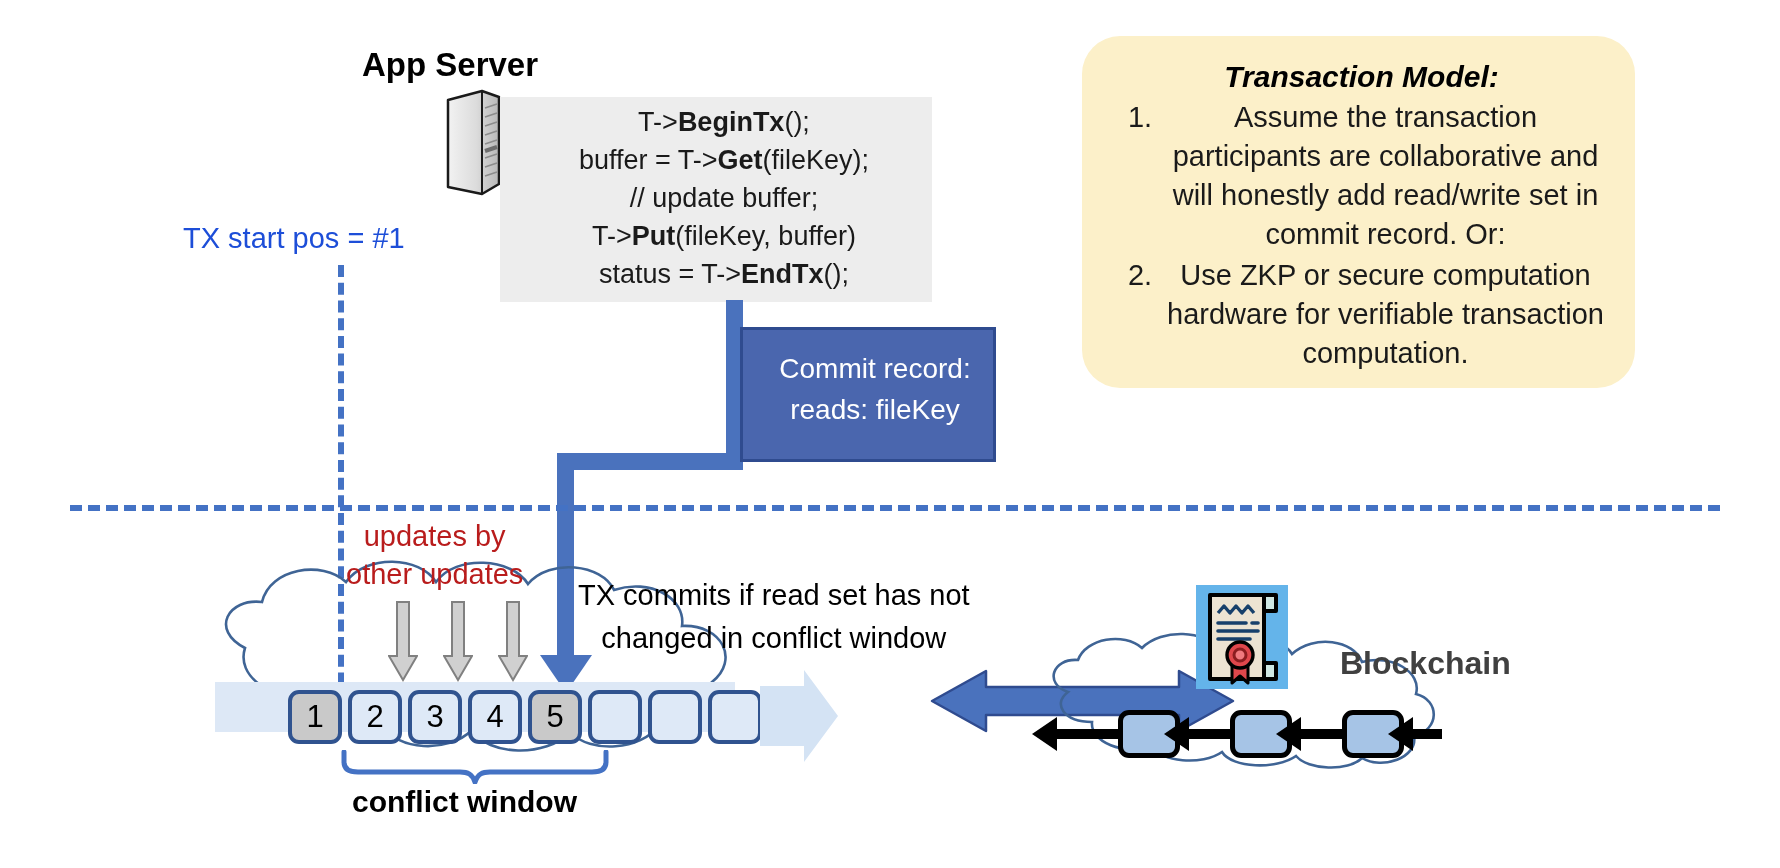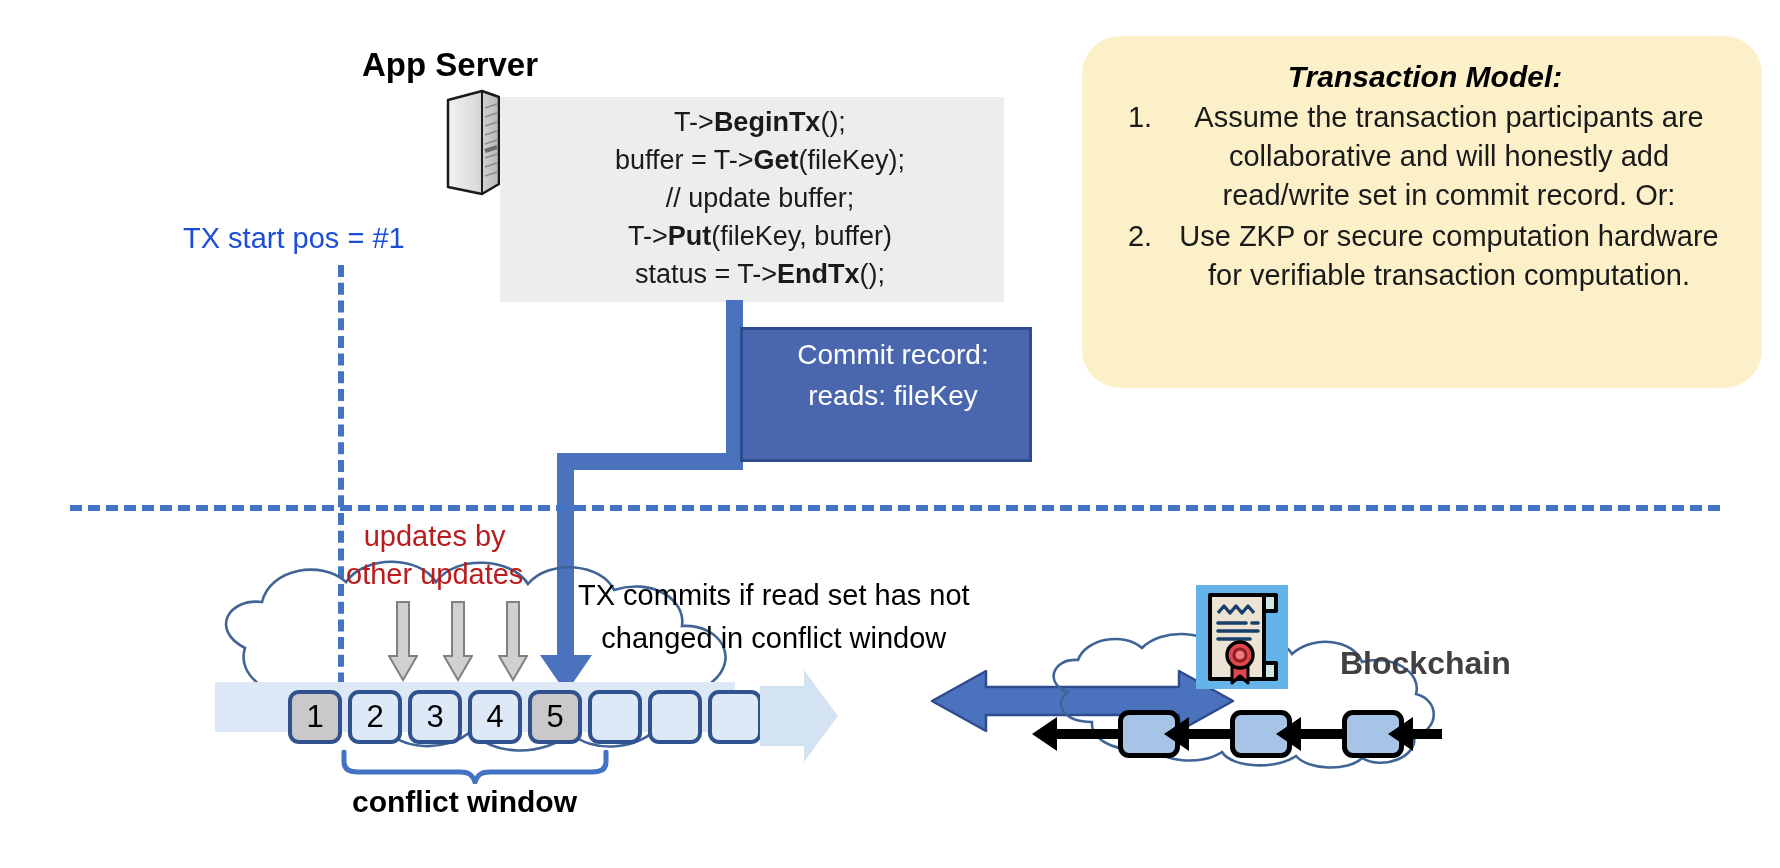--- a/index.html
+++ b/index.html
@@ -29,21 +29,21 @@
     letter-spacing: 0px;
   }
   #server-icon {
     left: 442px; top: 88px;
     width: 62px; height: 112px;
   }
 
   
   #code-box {
     left: 500px; top: 97px;
-    width: 504px; height: 205px;
+    width: 432px; height: 205px;
     background: #ededed;
     padding: 6px 0 0 16px;
     box-sizing: border-box;
   }
   .code-line {
     font-size: 27px;
     color: #1a1a1a;
     line-height: 38px;
     white-space: pre;
   }
@@ -60,25 +60,25 @@
   
   #tx-start-dashed {
     left: 338px; top: 265px;
     width: 0; height: 455px;
     border-left: 6px dashed #4472c4;
   }
 
   
   #commit-record-box {
     left: 740px; top: 327px;
-    width: 292px; height: 135px;
+    width: 256px; height: 135px;
     background: #4a66ae;
     border: 3px solid #2f4b8f;
     box-sizing: border-box;
-    padding: 4px 0 0 14px;
+    padding: 18px 0 0 14px;
   }
   .commit-line {
     font-size: 28px;
     color: #ffffff;
     line-height: 41px;
     white-space: nowrap;
   }
 
   
   #commit-arrow-vert1 {
@@ -107,21 +107,21 @@
   
   #main-dashed-divider {
     left: 70px; top: 505px;
     width: 1650px; height: 0;
     border-top: 6px dashed #4472c4;
   }
 
   
   #transaction-model-box {
     left: 1082px; top: 36px;
-    width: 680px; height: 352px;
+    width: 553px; height: 352px;
     background: #fcf0c9;
     border-radius: 38px;
     box-sizing: border-box;
     padding: 24px 28px 0 34px;
   }
   #transaction-model-title {
     font-size: 30px;
     font-style: italic;
     font-weight: bold;
     color: #000000;

